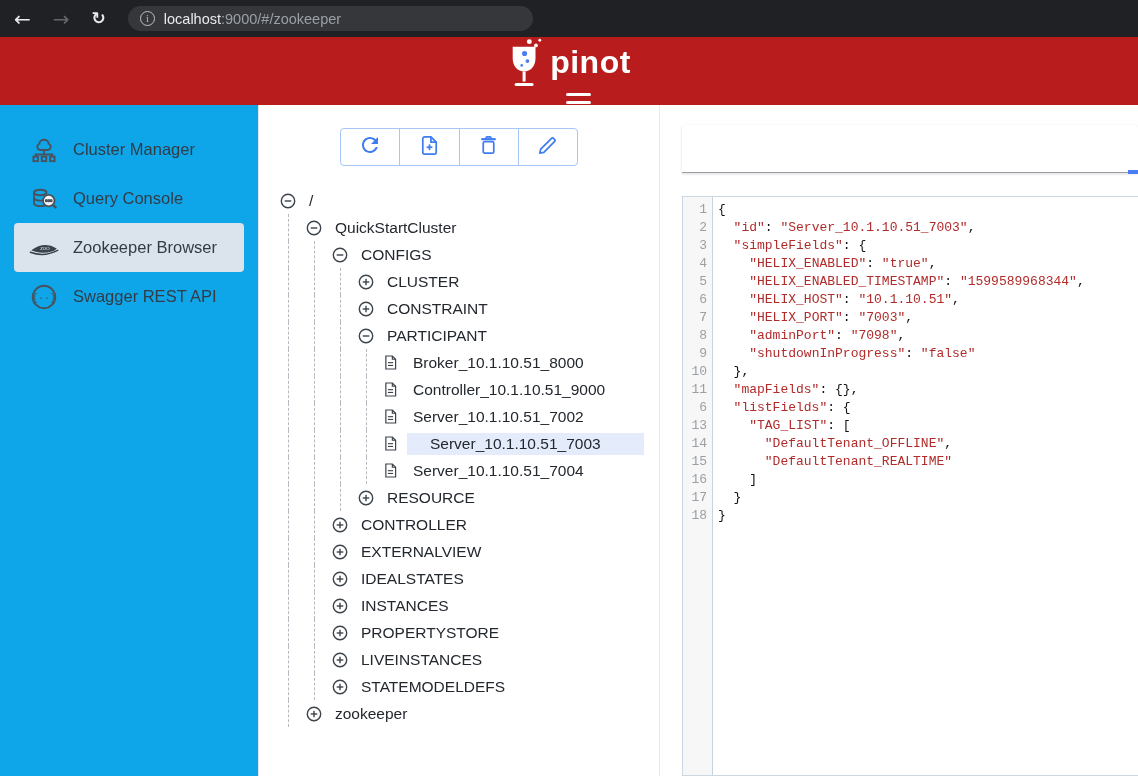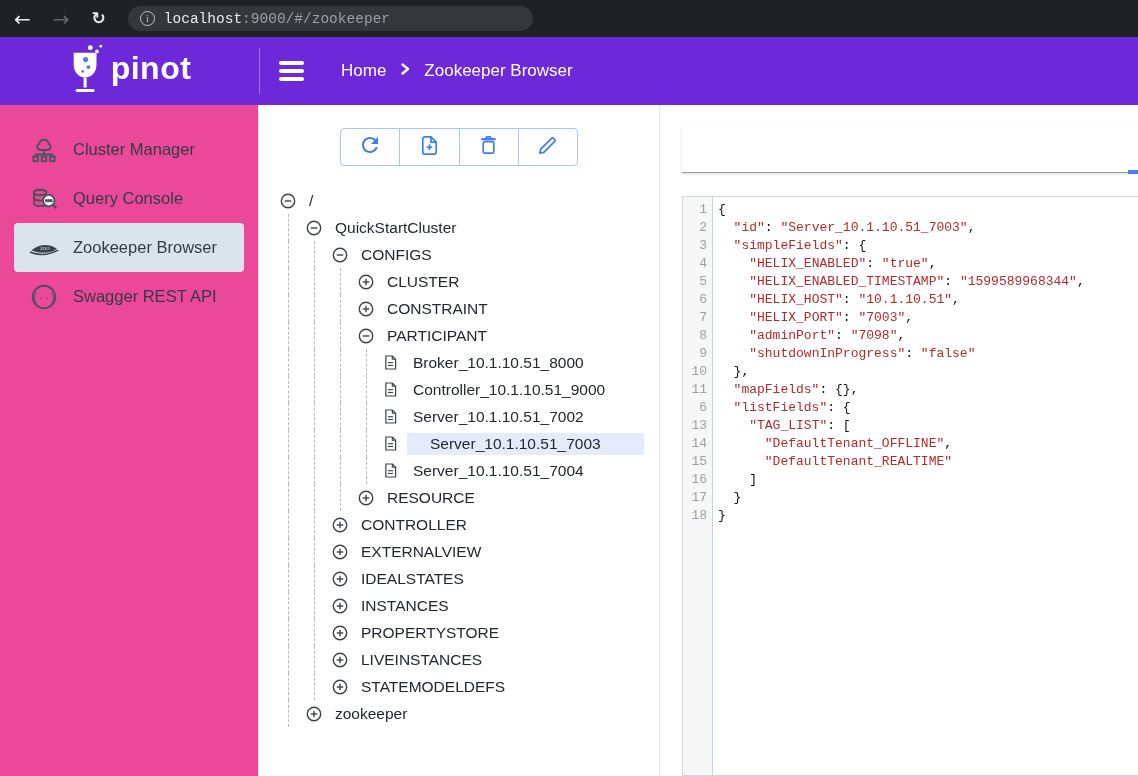--- a/index.html
+++ b/index.html
@@ -11,39 +11,39 @@
     padding:0 14px; }
   .nav-ic { color:#e8eaed; font-size:20px; line-height:1; margin-right:22px;
     font-family:"DejaVu Sans", sans-serif; cursor:pointer; }
   .nav-ic.fwd { color:#63666a; }
   .nav-ic.reload { font-size:17px; font-weight:bold; }
   .url-pill { height:25px; width:405px; background:#36373b; border-radius:13px;
     display:flex; align-items:center; padding:0 12px; }
   .info-ic { width:15px; height:15px; border:1.5px solid #bdc1c6; border-radius:50%;
     color:#bdc1c6; font-size:10px; display:flex; align-items:center; justify-content:center;
     font-family:"Liberation Serif", serif; flex-shrink:0; }
-  .url-text { font-size:14.5px; color:#9aa0a6; margin-left:9px; white-space:nowrap;font-family:Liberation Mono, monospace; }
+  .url-text { font-size:14.5px; color:#9aa0a6; margin-left:9px; white-space:nowrap; }
   .url-text .host { color:#e8eaed; }
 
   
-  .app-header { height:68px; background:#6d28d9; display:flex; align-items:center; color:#fff; }
+  .app-header { height:68px; background:#b91c1c; display:flex; align-items:center; color:#fff;flex-direction:column; }
   .logo-wrap { width:259px; display:flex; justify-content:center; align-items:flex-start;
     gap:5px; cursor:pointer; }
   .logo-text { font-size:32px; font-weight:bold; letter-spacing:.5px; line-height:50px; }
   .header-divider { width:1px; height:46px; background:rgba(255,255,255,.38); }
   .burger { margin-left:19px; display:flex; flex-direction:column; gap:4.5px; cursor:pointer; }
   .burger span { width:25px; height:3.4px; background:#fff; border-radius:2px; }
   .crumbs { display:flex; align-items:center; margin-left:37px; gap:12px; font-size:17px; }
   .crumb { cursor:pointer; }
 
   
   .content { display:flex; height:671px; }
 
   
-  .sidebar { width:259px; background:#ec4899; border-right:1px solid #e3e6e9;
+  .sidebar { width:259px; background:#0ea5e9; border-right:1px solid #e3e6e9;
     padding-top:20px; flex-shrink:0; }
   .side-item { height:49px; display:flex; align-items:center; gap:13px; padding-left:14px;
     margin:0 14px; border-radius:4px; font-size:16.5px; color:#323c46; cursor:pointer; }
   .side-item.selected { background:#dbe3ec; }
   .side-ic { width:32px; display:flex; justify-content:center; flex-shrink:0; }
 
   
   .tree-panel { width:400px; background:#fff; padding-top:23px; flex-shrink:0; }
   .toolbar { width:238px; margin:0 auto; display:flex; border:1px solid #a6c6f5;
     border-radius:4px; height:38px; background:#fff; }

